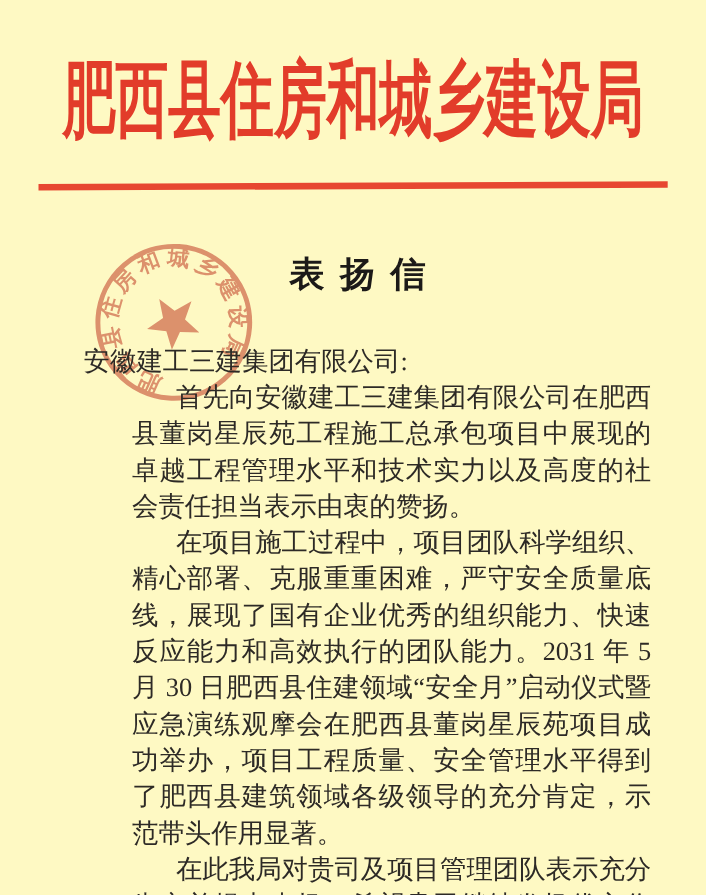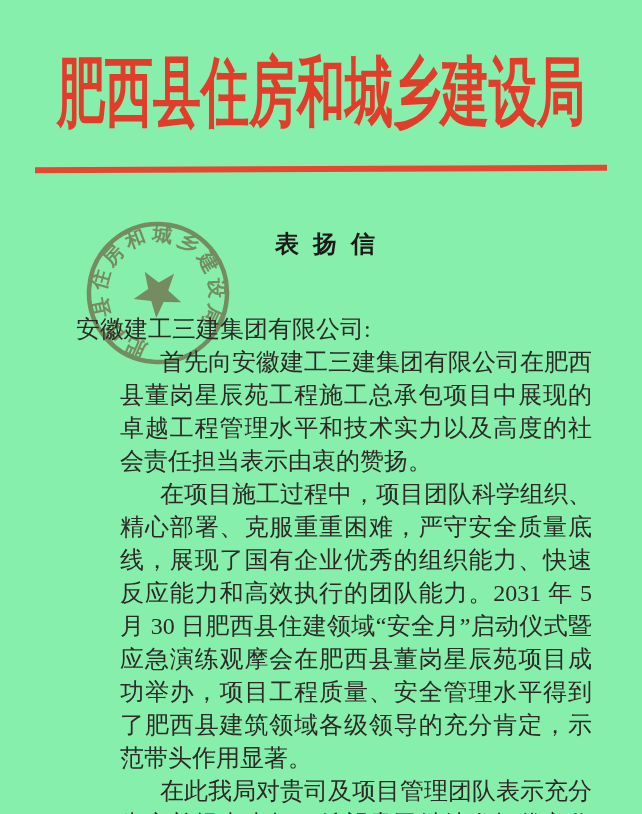--- a/index.html
+++ b/index.html
@@ -5,21 +5,21 @@
   html, body {
     margin: 0;
     padding: 0;
     background: #ffffff;
     font-family: "Liberation Serif", "DejaVu Serif", serif;
   }
   .page {
     position: relative;
     width: 642px;
     height: 814px;
-    background: #86efac;
+    background: #fef9c3;
     overflow: hidden;
   }
   
   .letterhead {
     position: absolute;
     top: 34px;
     left: 0;
     right: 0;
     height: 100px;
     text-align: center;
@@ -40,21 +40,21 @@
     height: 6px;
     background: #e74731;
     transform: rotate(-0.25deg);
   }
   .letter-title {
     position: absolute;
     top: 228px;
     left: 0;
     right: 0;
     text-align: center;
-    font-size: 24px;
+    font-size: 32px;
     font-weight: 700;
     letter-spacing: 14px;
     padding-left: 22px; 
     color: #1c1a18;
   }
   .letter-body {
     position: absolute;
     top: 313px;
     left: 76px;
     width: 516px;

